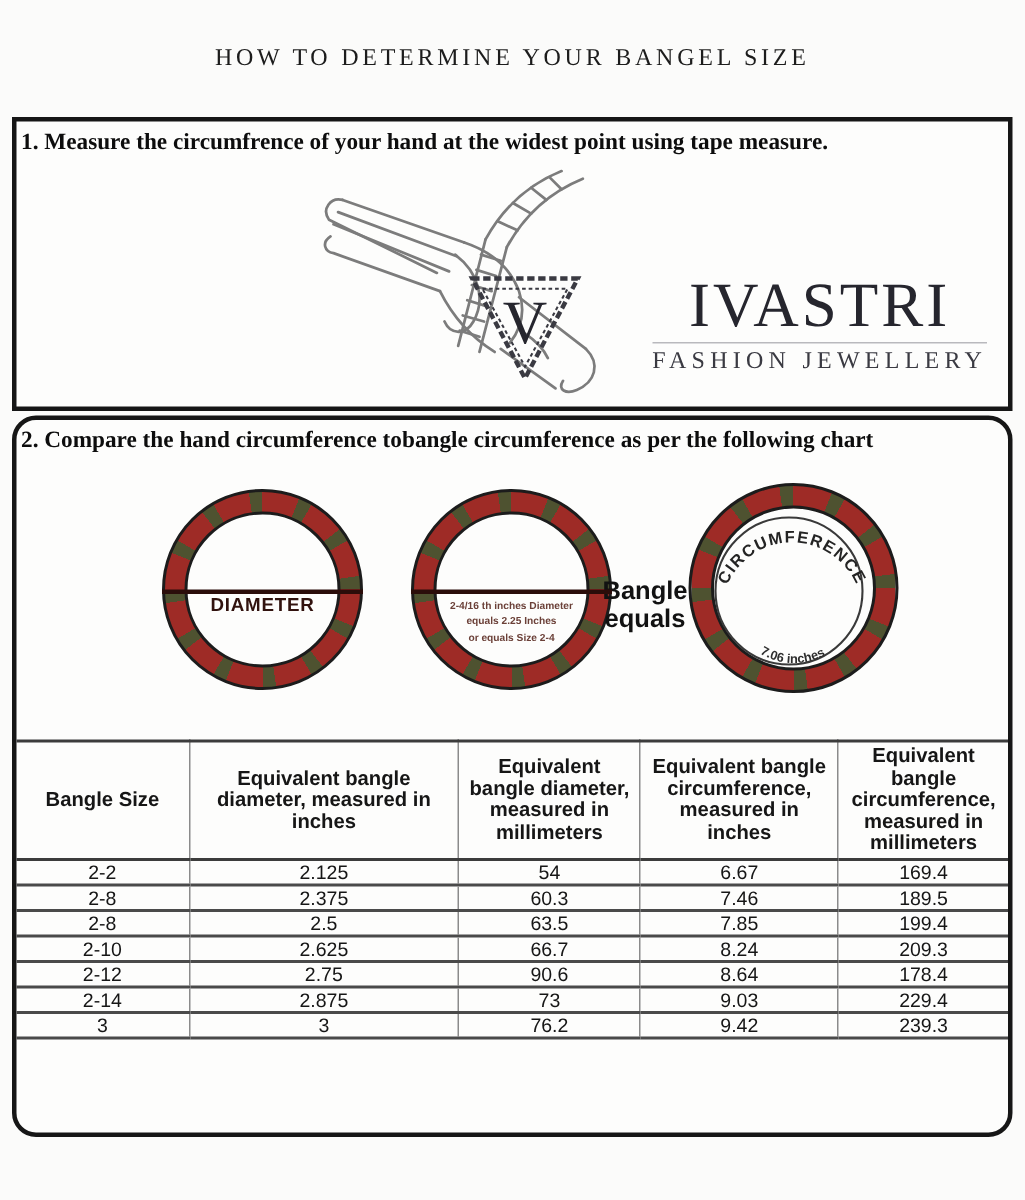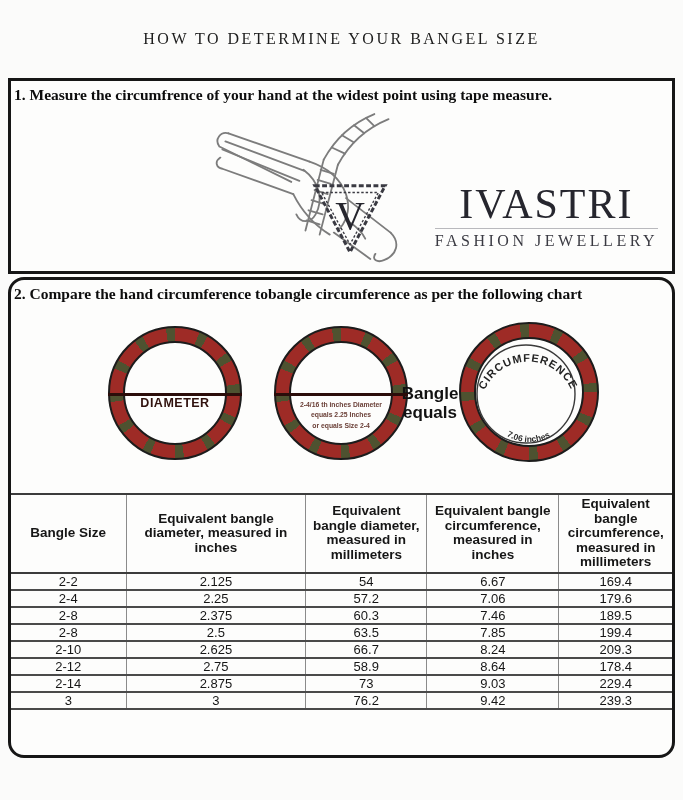--- a/index.html
+++ b/index.html
@@ -203,27 +203,20 @@
       </thead>
     <tbody>
         <tr>
           <td>2-2</td>
           <td>2.125</td>
           <td>54</td>
           <td>6.67</td>
           <td>169.4</td>
         </tr>
         <tr>
-          <td>2-4</td>
-          <td>2.25</td>
-          <td>57.2</td>
-          <td>7.06</td>
-          <td>179.6</td>
-        </tr>
-        <tr>
           <td>2-8</td>
           <td>2.375</td>
           <td>60.3</td>
           <td>7.46</td>
           <td>189.5</td>
         </tr>
         <tr>
           <td>2-8</td>
           <td>2.5</td>
           <td>63.5</td>
@@ -233,21 +226,21 @@
         <tr>
           <td>2-10</td>
           <td>2.625</td>
           <td>66.7</td>
           <td>8.24</td>
           <td>209.3</td>
         </tr>
         <tr>
           <td>2-12</td>
           <td>2.75</td>
-          <td>58.9</td>
+          <td>90.6</td>
           <td>8.64</td>
           <td>178.4</td>
         </tr>
         <tr>
           <td>2-14</td>
           <td>2.875</td>
           <td>73</td>
           <td>9.03</td>
           <td>229.4</td>
         </tr>

